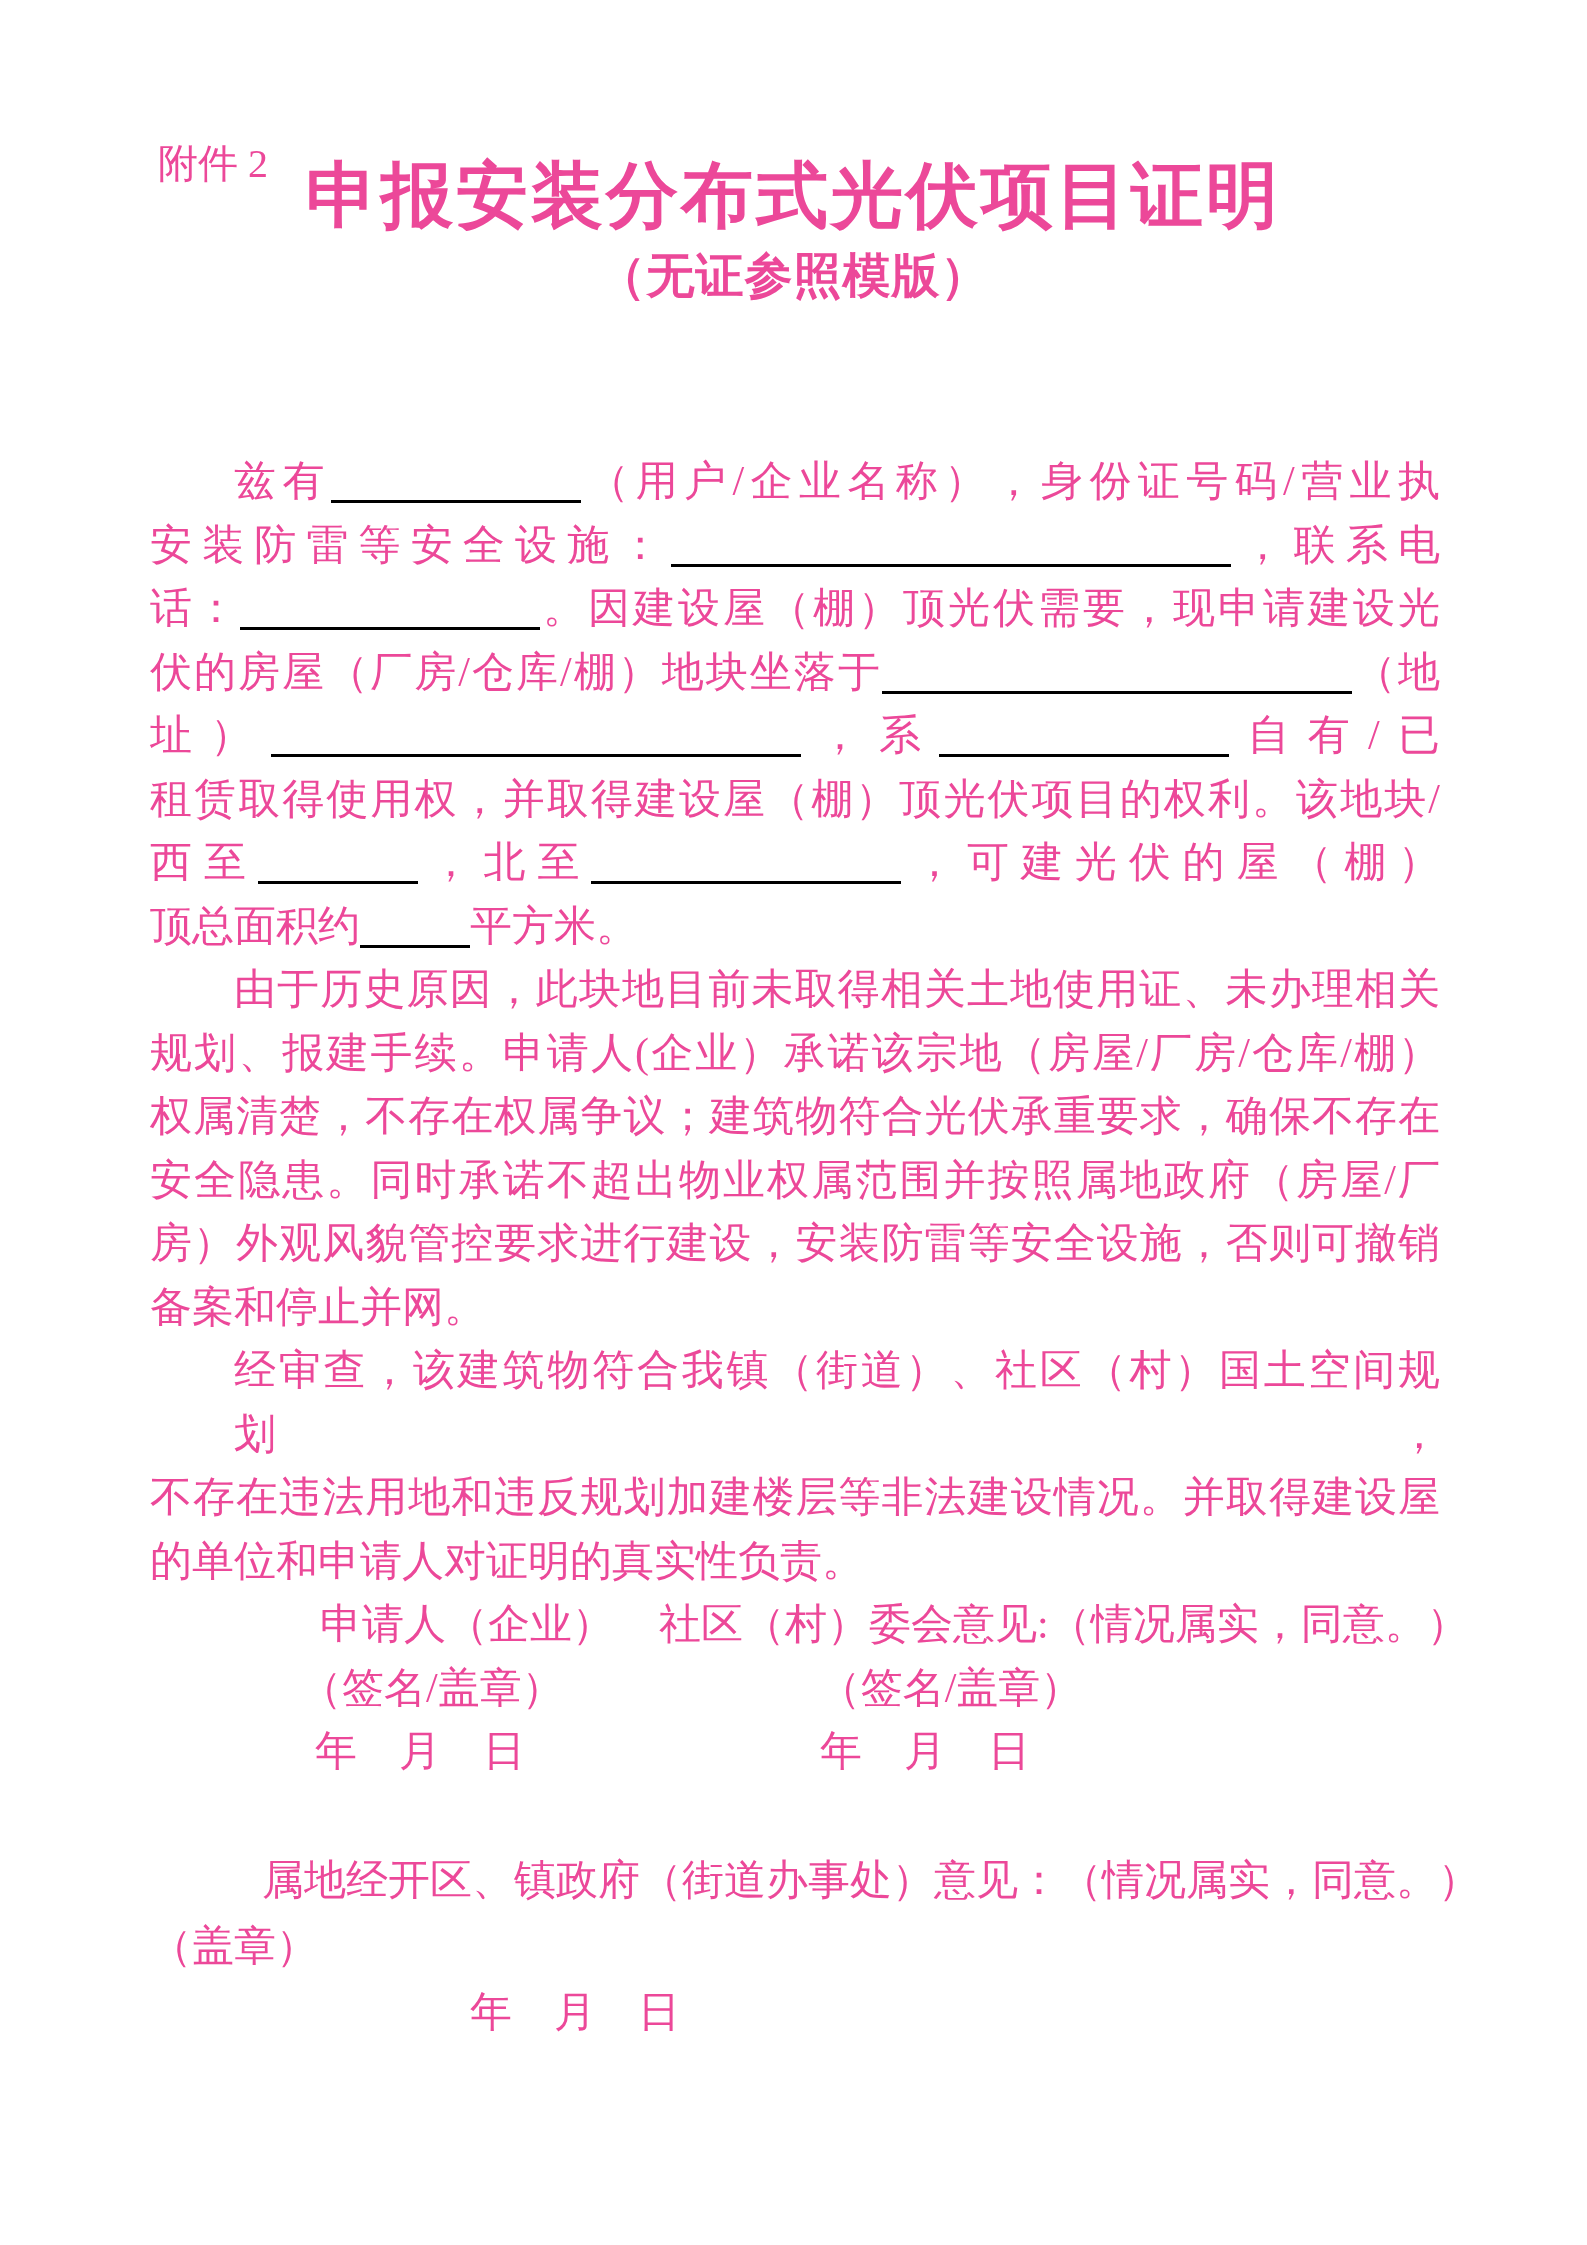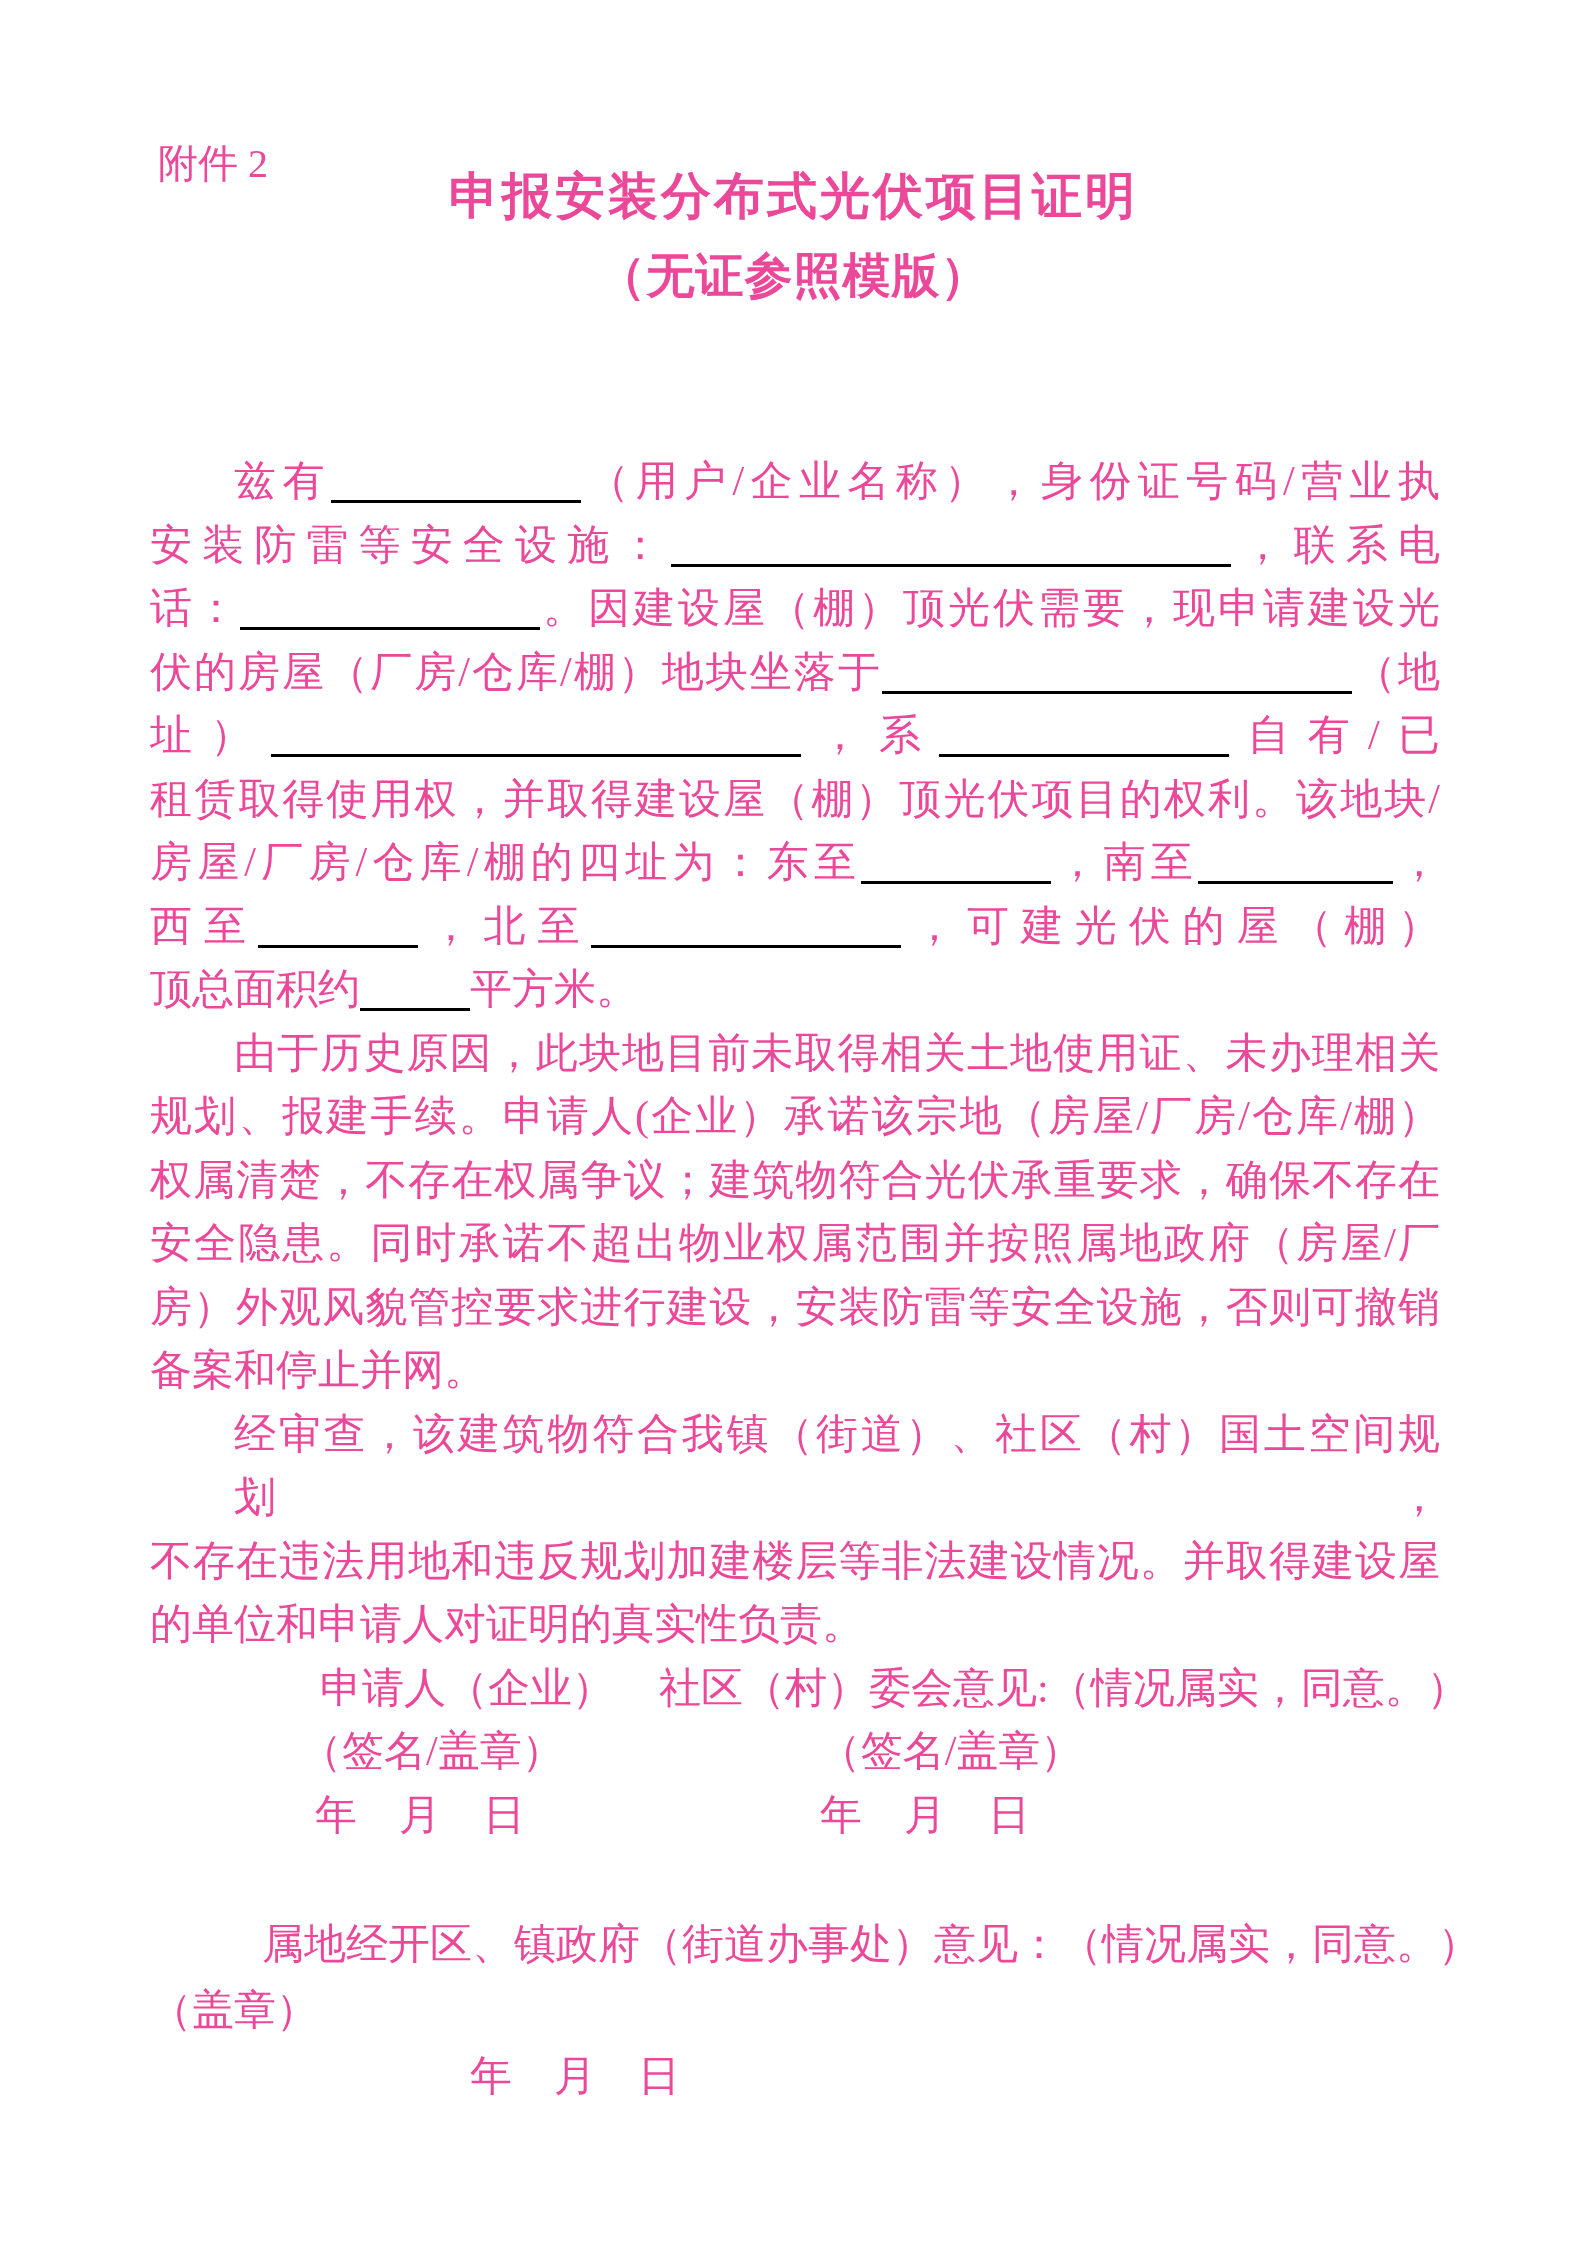--- a/index.html
+++ b/index.html
@@ -11,21 +11,21 @@
     color:#ec4899;
     font-family:"Liberation Serif","DejaVu Serif",serif;
     overflow:hidden;
   }
   .attachment{
     position:absolute;left:158px;top:138px;
     font-size:40px;line-height:52px;
   }
   .title{
     position:absolute;left:0;top:160px;width:100%;
-    text-align:center;font-size:50px;font-weight:bold;
+    text-align:center;font-size:72px;font-weight:bold;
     letter-spacing:3px;line-height:72px;
   }
   .subtitle{
     position:absolute;left:0;top:250px;width:100%;
     text-align:center;font-size:48px;font-weight:bold;
     letter-spacing:1px;line-height:52px;
   }
   .doc-body{
     position:absolute;left:150px;top:450px;width:1290px;
     font-size:42px;line-height:63.5px;
@@ -61,21 +61,20 @@
   <div class="doc-body">
 
     <div id="paragraphs">
         <div class="para">
           <div class="line just" style="padding-left: 84px;"><span>兹有</span><span class="blank" style="width: 250px;"></span><span>（用户/企业名称），身份证号码/营业执</span></div>
           <div class="line just"><span>安装防雷等安全设施：</span><span class="blank" style="width: 560px;"></span><span>，联系电</span></div>
           <div class="line just"><span>话：</span><span class="blank" style="width: 300px;"></span><span>。因建设屋（棚）顶光伏需要，现申请建设光</span></div>
           <div class="line just"><span>伏的房屋（厂房/仓库/棚）地块坐落于</span><span class="blank" style="width: 470px;"></span><span>（地</span></div>
           <div class="line just"><span>址）</span><span class="blank" style="width: 530px;"></span><span>，系</span><span class="blank" style="width: 290px;"></span><span>自有/已</span></div>
           <div class="line just"><span>租赁取得使用权，并取得建设屋（棚）顶光伏项目的权利。该地块/</span></div>
-          <div class="line just"><span>房屋/厂房/仓库/棚的四址为：东至</span><span class="blank" style="width: 190px;"></span><span>，南至</span><span class="blank" style="width: 195px;"></span><span>，</span></div>
           <div class="line just"><span>西至</span><span class="blank" style="width: 160px;"></span><span>，北至</span><span class="blank" style="width: 310px;"></span><span>，可建光伏的屋（棚）</span></div>
           <div class="line"><span>顶总面积约</span><span class="blank" style="width: 110px;"></span><span>平方米。</span></div>
         </div>
         <div class="para">
           <div class="line just" style="padding-left: 84px;"><span>由于历史原因，此块地目前未取得相关土地使用证、未办理相关</span></div>
           <div class="line just"><span>规划、报建手续。申请人(企业）承诺该宗地（房屋/厂房/仓库/棚）</span></div>
           <div class="line just"><span>权属清楚，不存在权属争议；建筑物符合光伏承重要求，确保不存在</span></div>
           <div class="line just"><span>安全隐患。同时承诺不超出物业权属范围并按照属地政府（房屋/厂</span></div>
           <div class="line just"><span>房）外观风貌管控要求进行建设，安装防雷等安全设施，否则可撤销</span></div>
           <div class="line"><span>备案和停止并网。</span></div>

